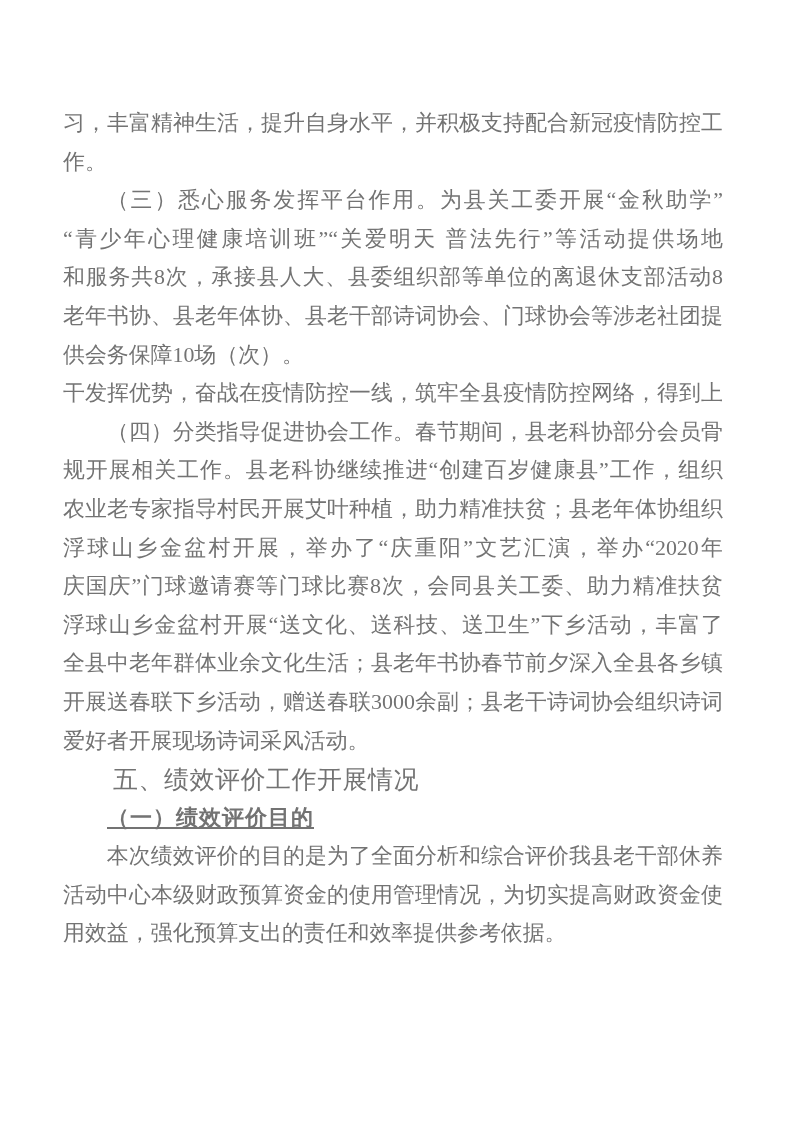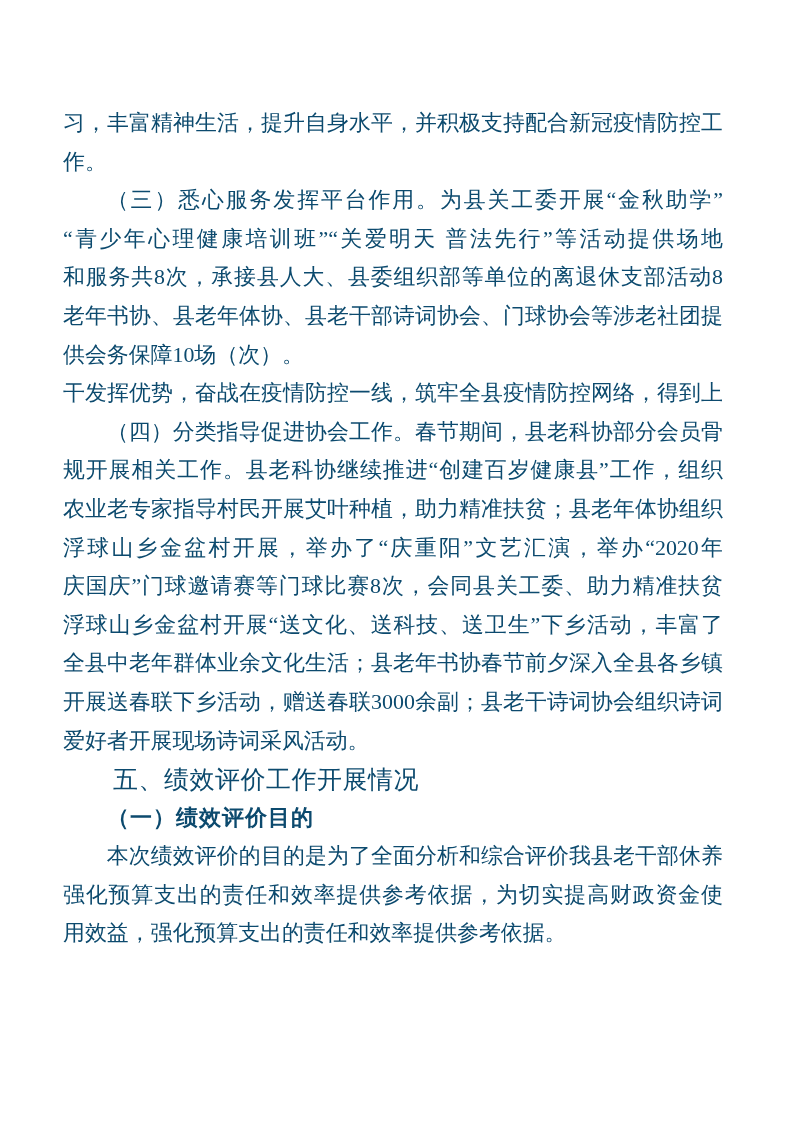--- a/index.html
+++ b/index.html
@@ -23,41 +23,42 @@
     position: absolute;
     left: 63px;
     top: 104px;
     width: 660px;
   }
   .block { width: 100%; }
   .line {
     height: 38.6px;
     line-height: 38.6px;
     font-size: 21.9px;
-    color: #0c4a6e;
+    color: #737373;
     text-align: justify;
     text-align-last: justify;
     text-justify: inter-character;
     white-space: nowrap;
     overflow: visible;
     font-family: "Liberation Serif", "DejaVu Serif", serif;
   }
   .line.first { text-indent: 2em; }
   .line.last { text-align-last: left; }
   .block.heading1 .line {
     font-family: "Liberation Sans", "DejaVu Sans", sans-serif;
     font-weight: normal;
     font-size: 25px;
     letter-spacing: 0.5px;
   }
   .block.heading2 .line {
     font-family: "Liberation Serif", "DejaVu Serif", serif;
     font-weight: bold;
     font-size: 22px;
     letter-spacing: 1px;
+    text-decoration: underline;
   }
 </style>
 </head>
 <body>
 
 <div class="page">
   <div class="content">
       <div class="block body">
         <div class="line">习，丰富精神生活，提升自身水平，并积极支持配合新冠疫情防控工</div>
         <div class="line last">作。</div>
@@ -82,17 +83,17 @@
         <div class="line last">爱好者开展现场诗词采风活动。</div>
       </div>
       <div class="block heading1">
         <div class="line first last">五、绩效评价工作开展情况</div>
       </div>
       <div class="block heading2">
         <div class="line first last">（一）绩效评价目的</div>
       </div>
       <div class="block body">
         <div class="line first">本次绩效评价的目的是为了全面分析和综合评价我县老干部休养</div>
-        <div class="line">强化预算支出的责任和效率提供参考依据，为切实提高财政资金使</div>
+        <div class="line">活动中心本级财政预算资金的使用管理情况，为切实提高财政资金使</div>
         <div class="line last">用效益，强化预算支出的责任和效率提供参考依据。</div>
       </div>
     </div>
 </div>
 
 </body></html>

